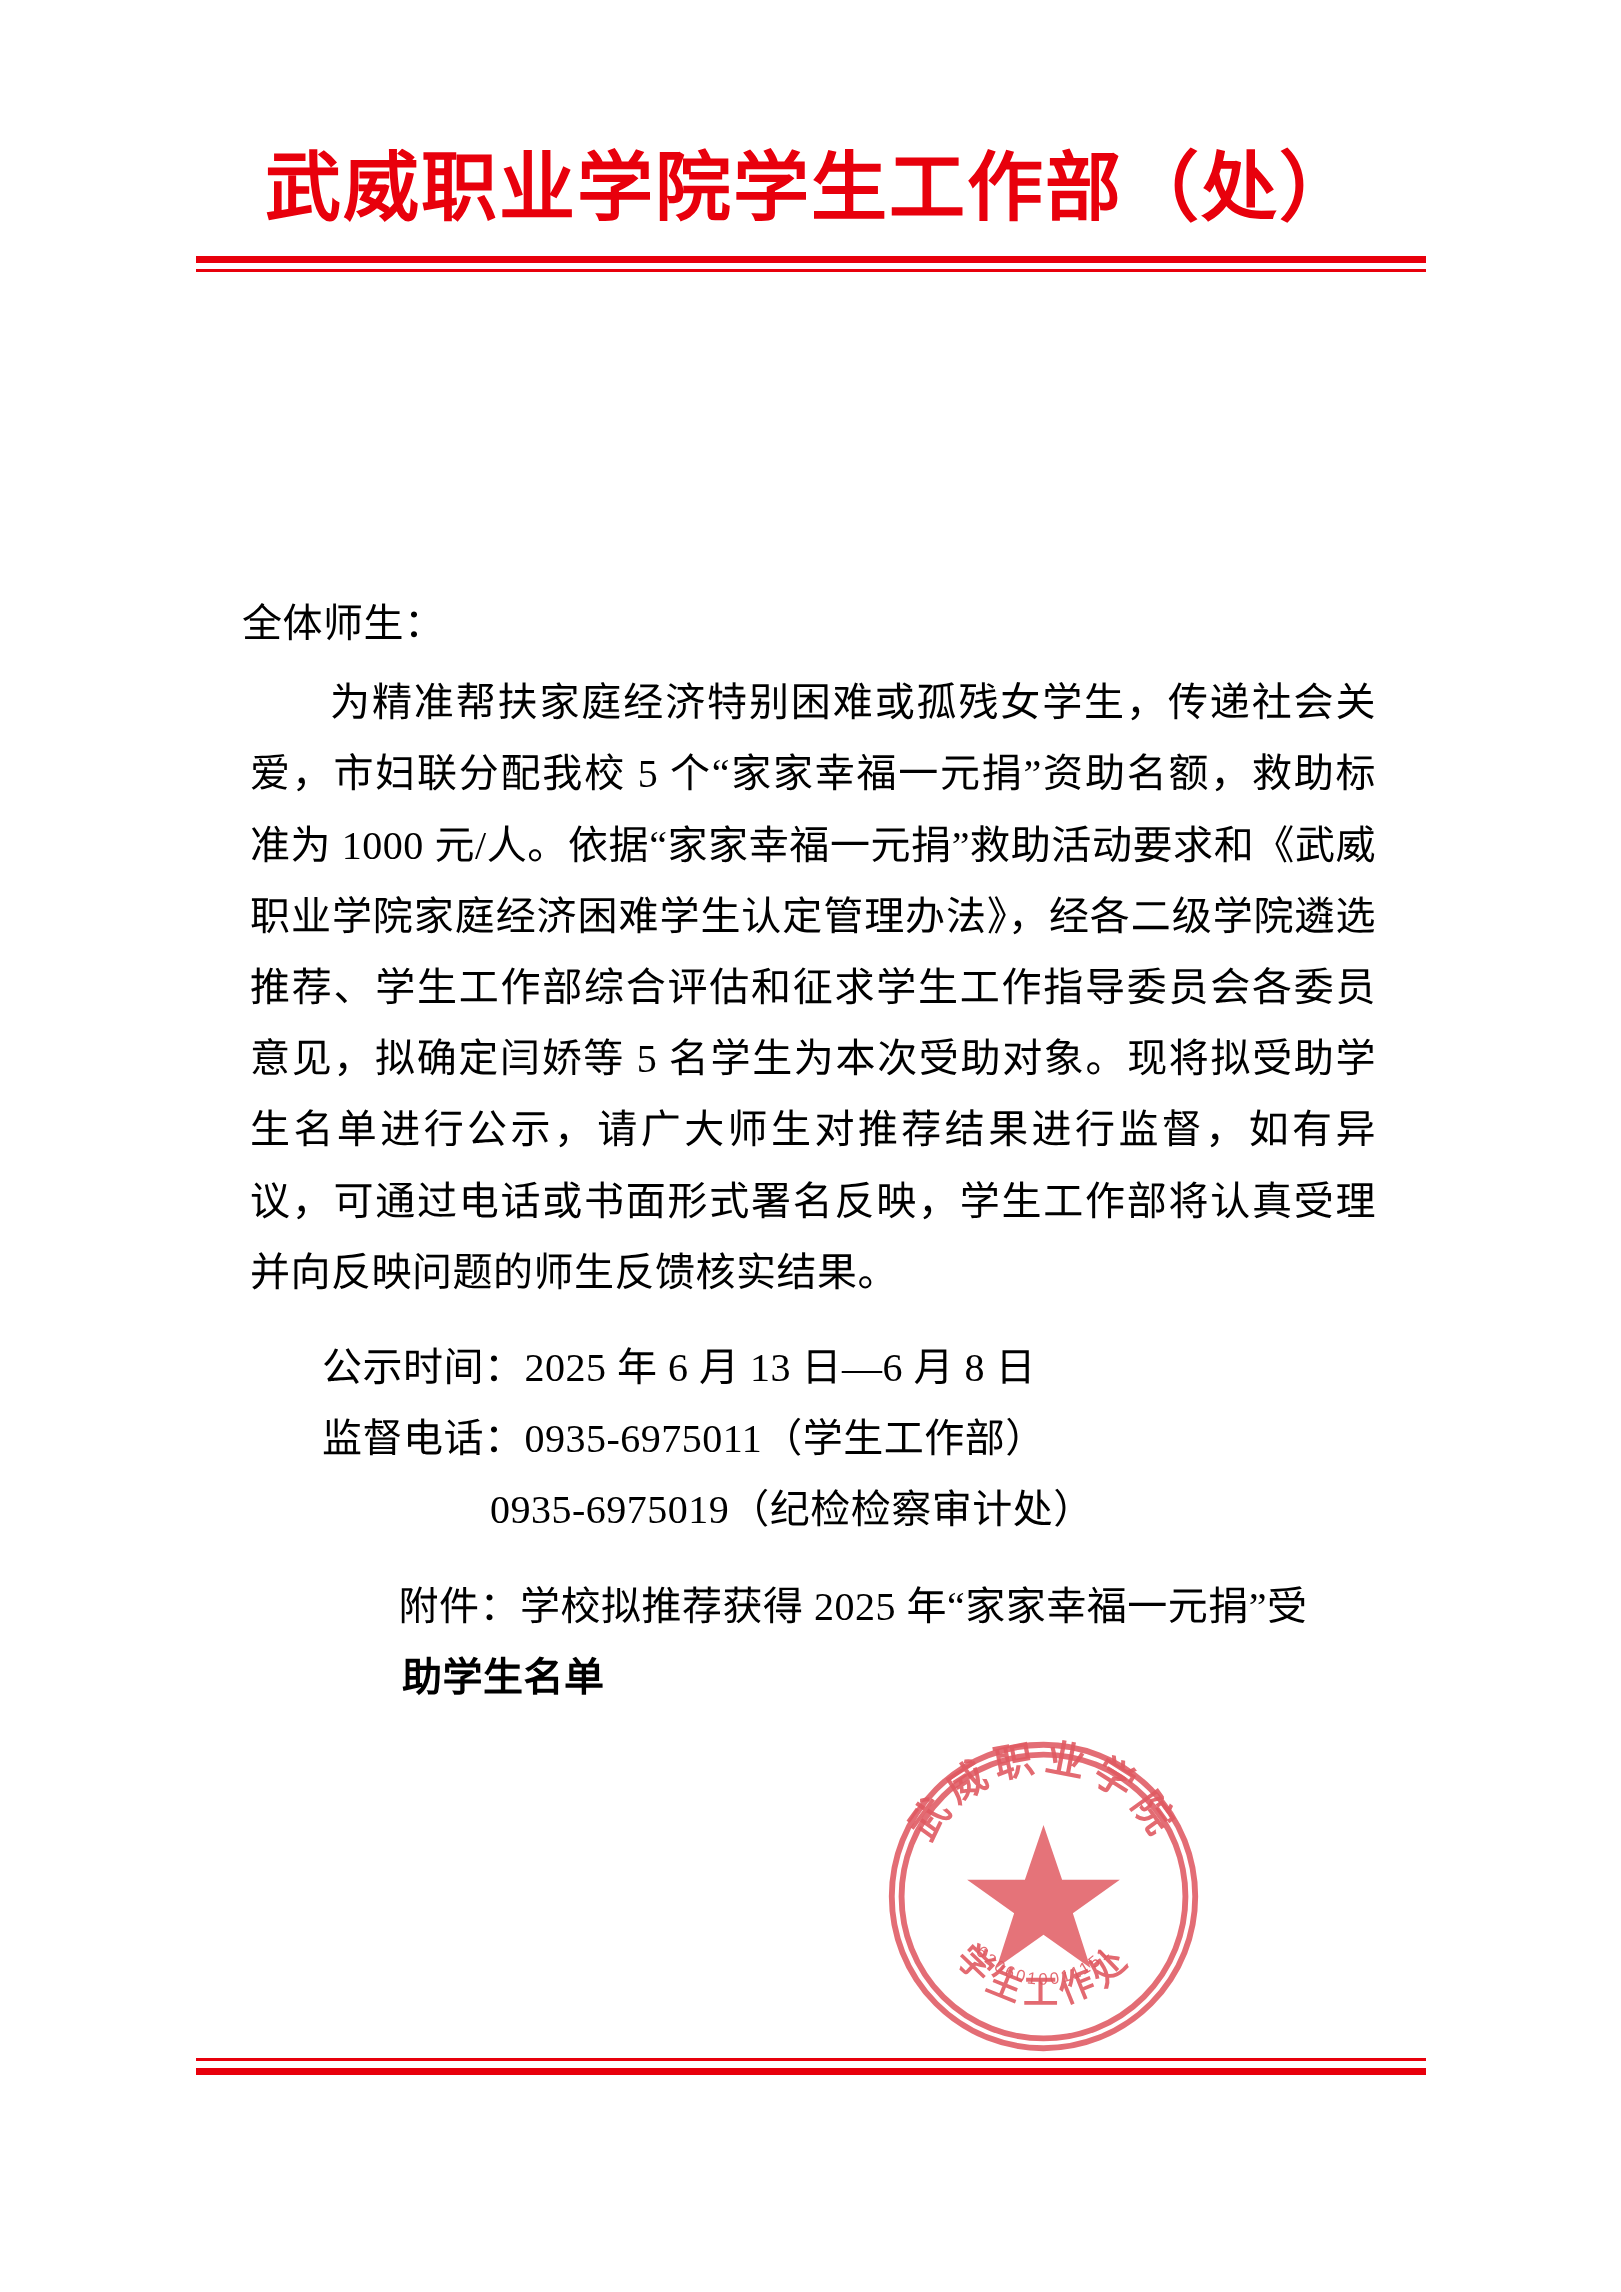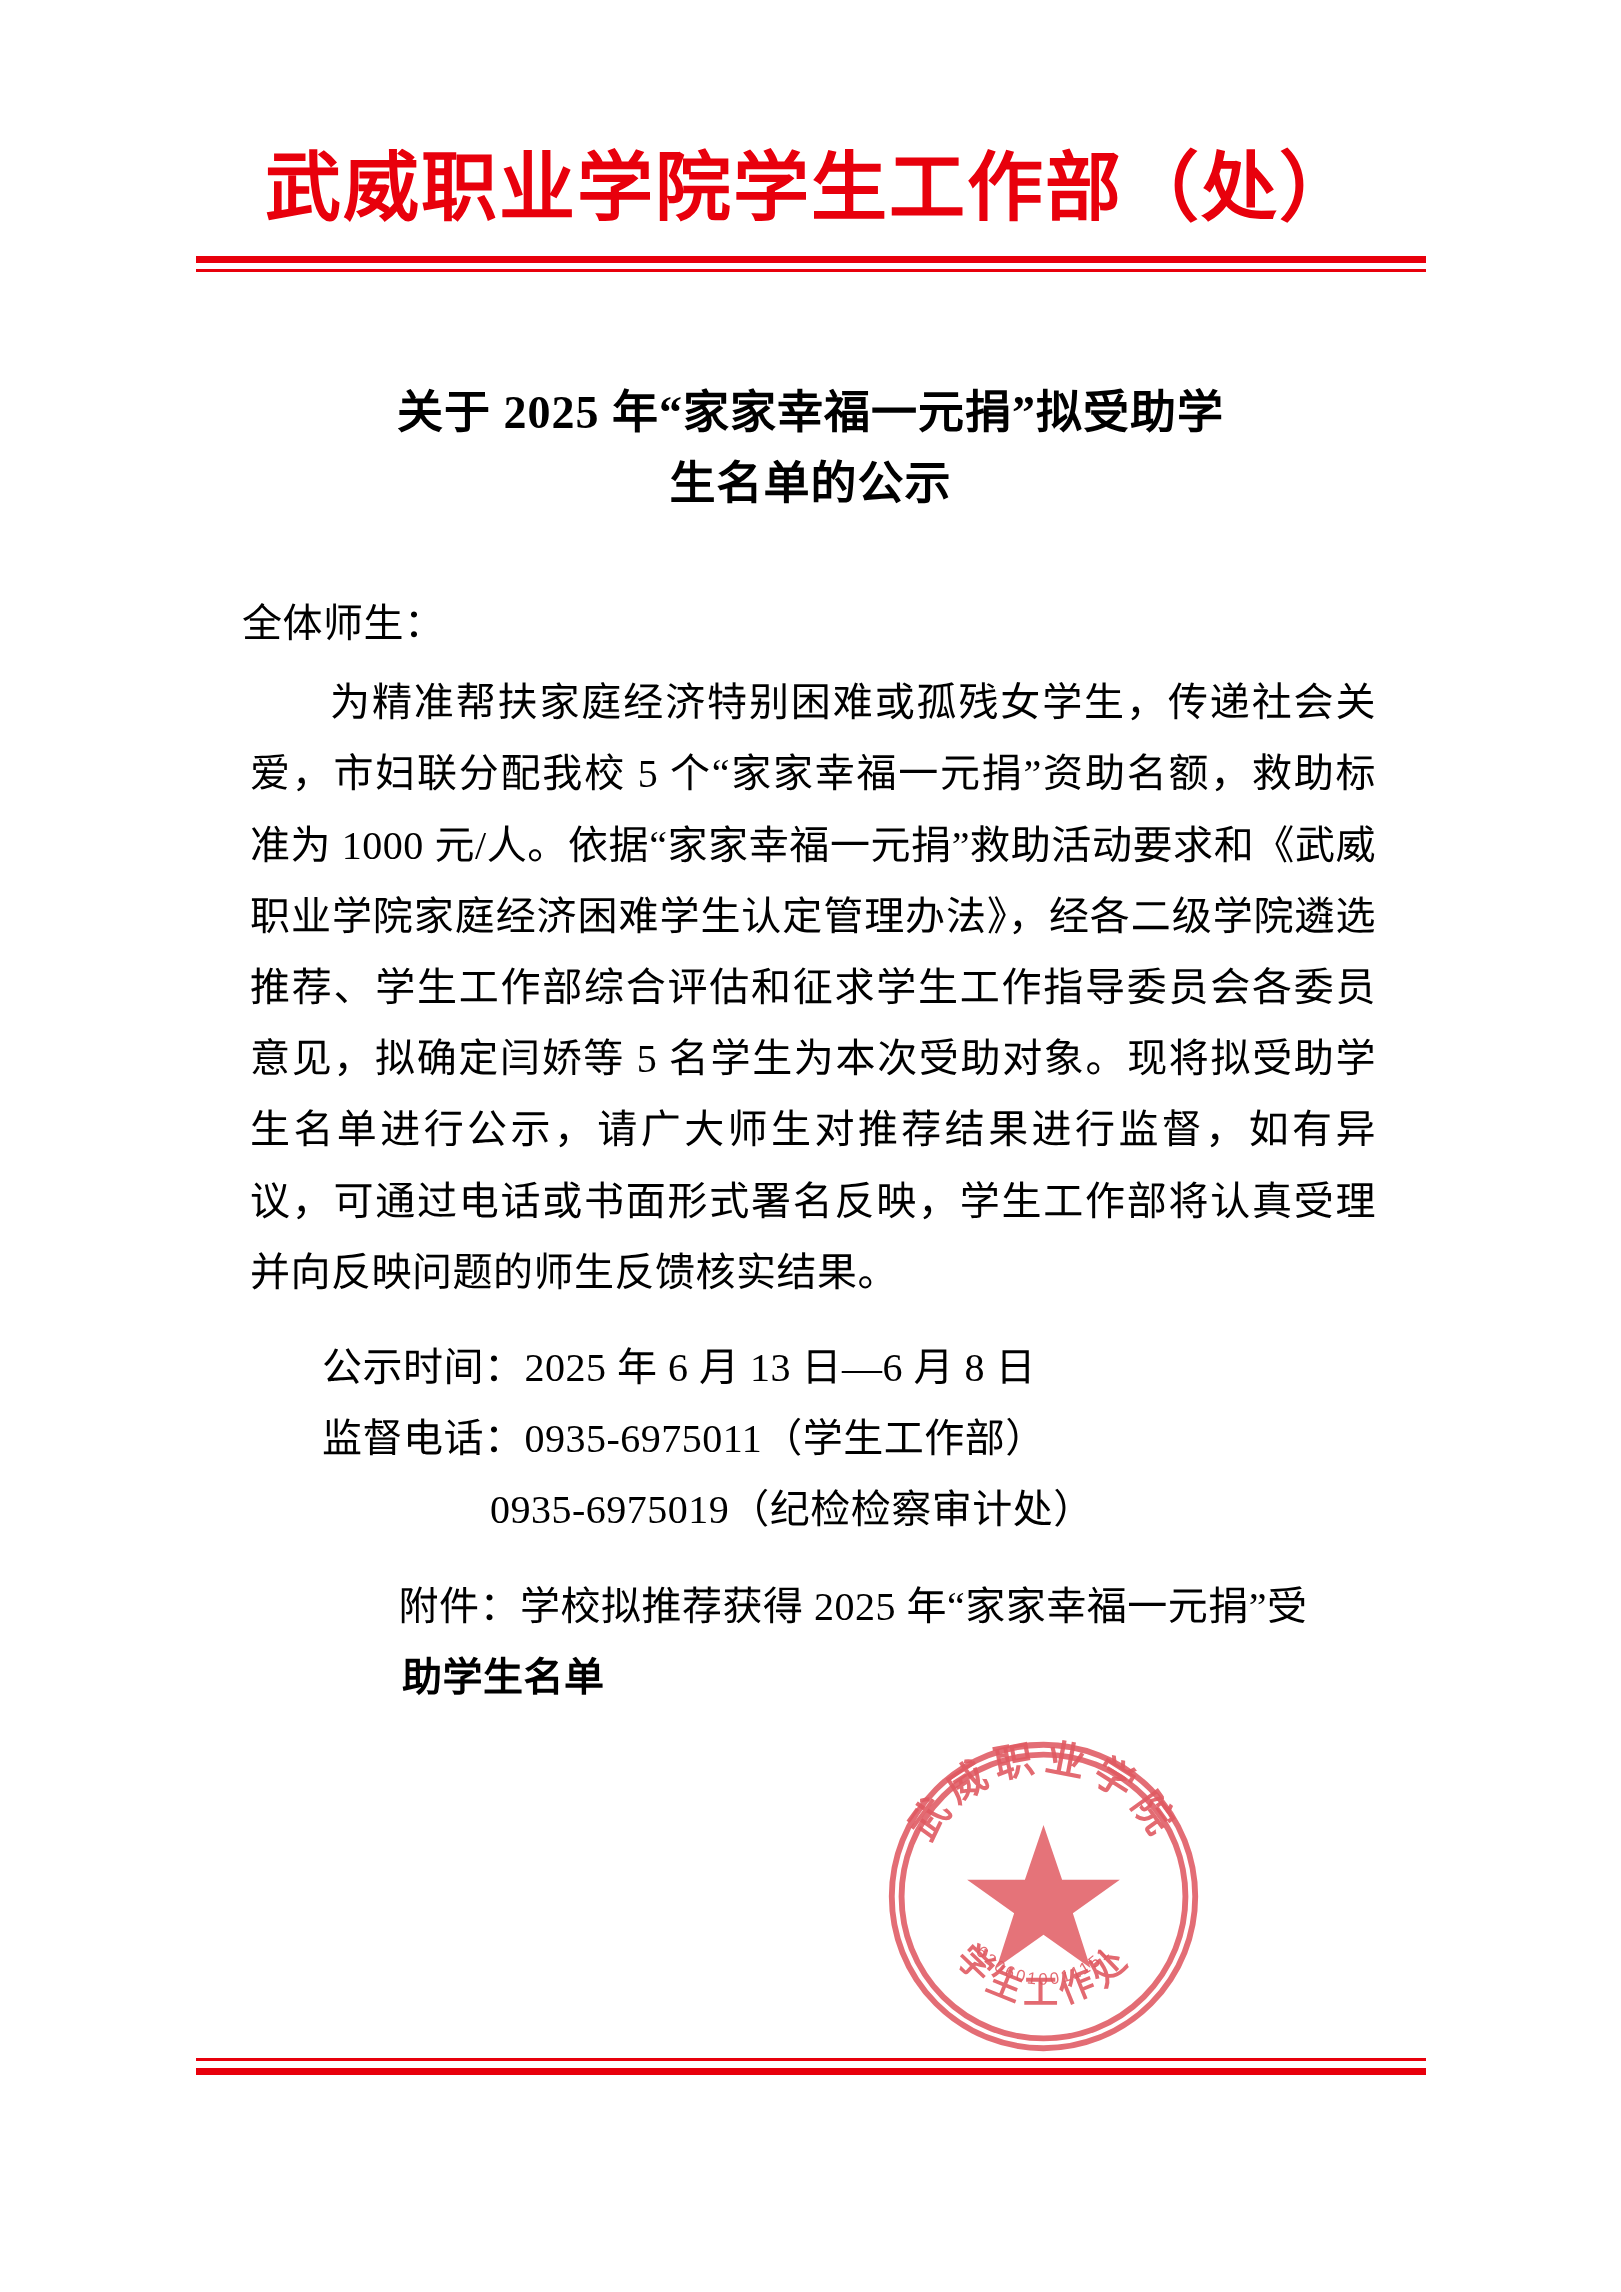--- a/index.html
+++ b/index.html
@@ -147,24 +147,20 @@
 <body>
 
 <div class="page">
 
   <div class="letterhead">
     <div class="letterhead-title">武威职业学院学生工作部（处）</div>
     <div class="rule-thick"></div>
     <div class="rule-thin"></div>
   </div>
 
-  <div class="doc-title">
-    <div>关于 2025 年“家家幸福一元捐”拟受助学</div>
-    <div>生名单的公示</div>
-  </div>
 
   <div class="body-block">
     <p class="salutation">全体师生：</p>
     <p class="para">为精准帮扶家庭经济特别困难或孤残女学生，传递社会关爱，市妇联分配我校 5 个“家家幸福一元捐”资助名额，救助标准为 1000 元/人。依据“家家幸福一元捐”救助活动要求和《武威职业学院家庭经济困难学生认定管理办法》，经各二级学院遴选推荐、学生工作部综合评估和征求学生工作指导委员会各委员意见，拟确定闫娇等 5 名学生为本次受助对象。现将拟受助学生名单进行公示，请广大师生对推荐结果进行监督，如有异议，可通过电话或书面形式署名反映，学生工作部将认真受理并向反映问题的师生反馈核实结果。</p>
     <div class="spacer-sm"></div>
     <p class="info-line">公示时间：2025 年 6 月 13 日—6 月 8 日</p>
     <p class="info-line">监督电话：0935-6975011（学生工作部）</p>
     <p class="info-line indent-deep">0935-6975019（纪检检察审计处）</p>
     <div class="spacer-md"></div>
     <p class="attach">附件：学校拟推荐获得 2025 年“家家幸福一元捐”受</p>

